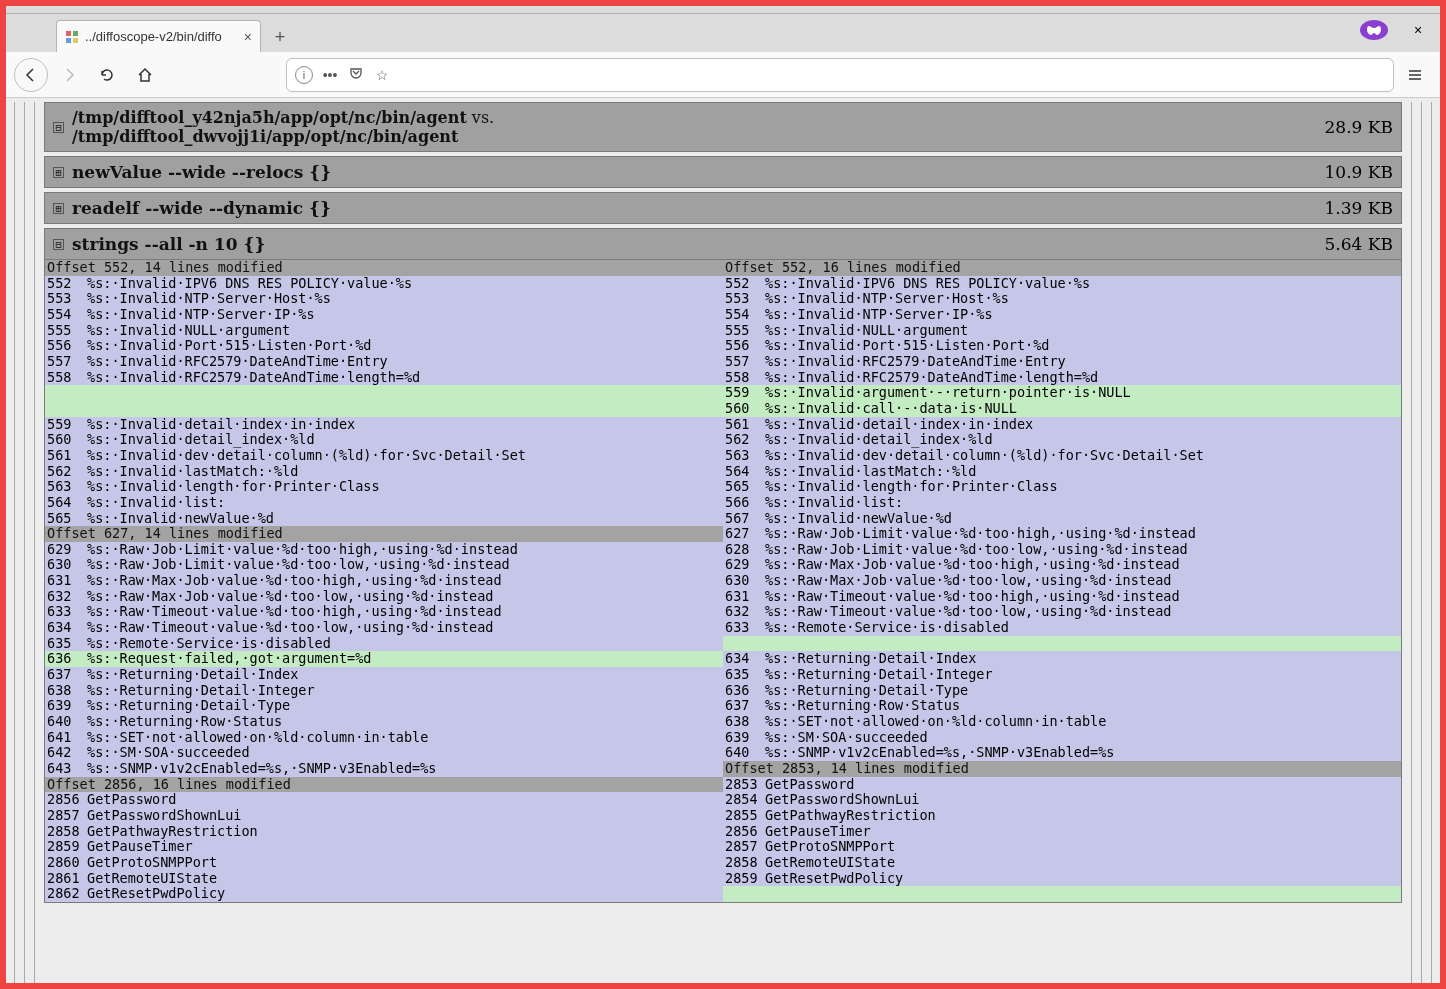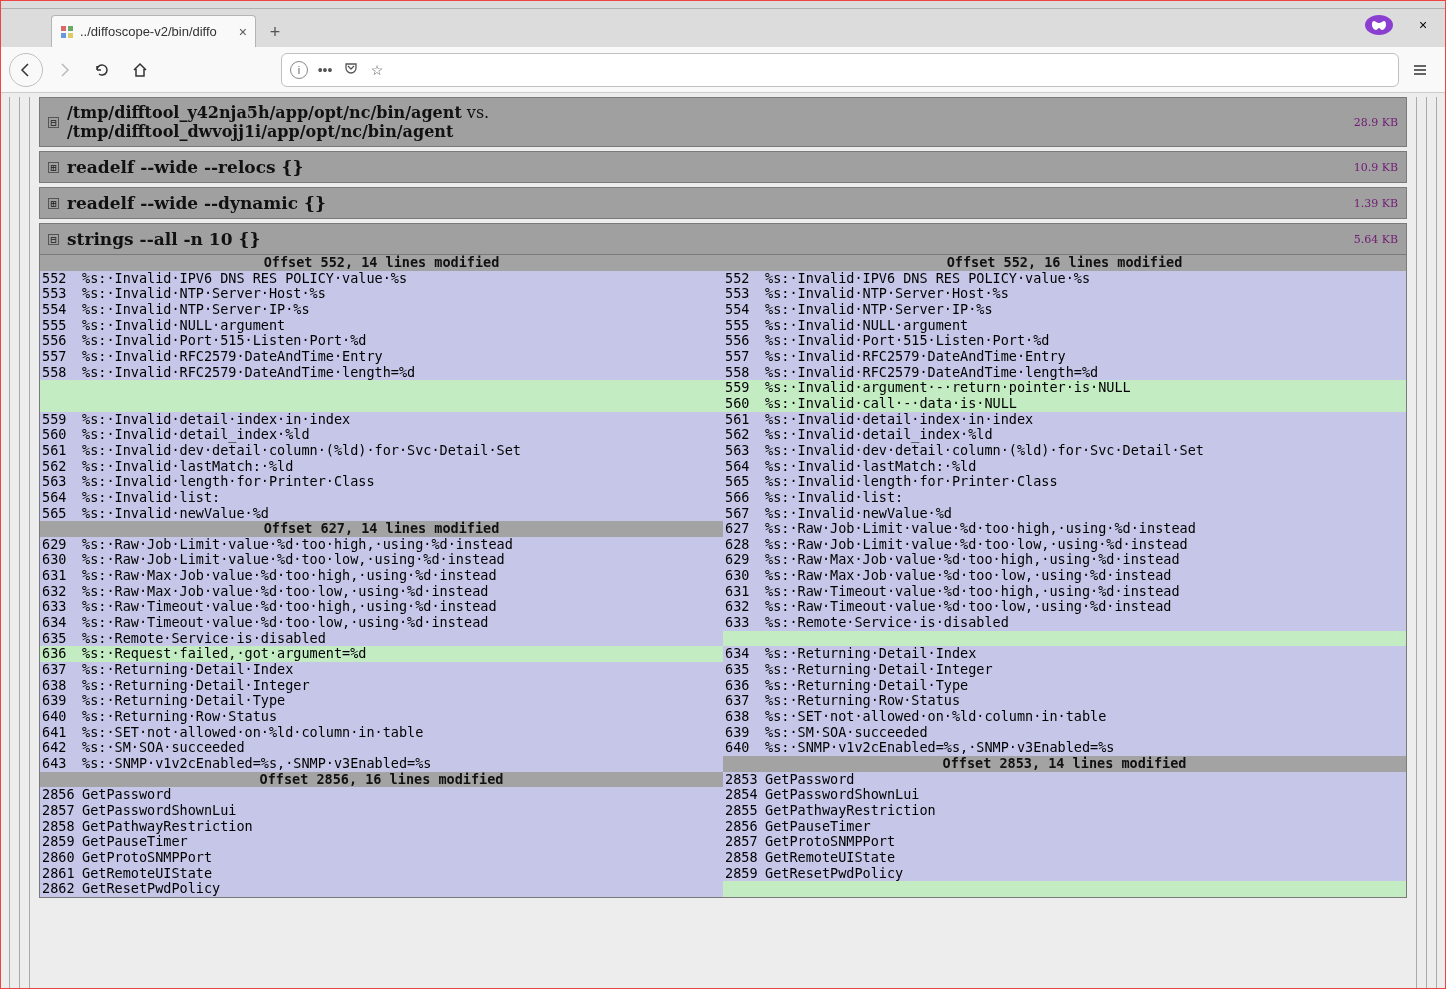--- a/index.html
+++ b/index.html
@@ -6,21 +6,21 @@
   html, body { margin: 0; padding: 0; height: 100%; font-family: sans-serif; background: #f0f0f0; }
 
   
   .window {
     width: 1446px;
     height: 989px;
     background: #f5f5f5;
     position: relative;
     display: flex;
     flex-direction: column;
-    border: 1px solid #ef4444;
+    border: 6px solid #ef4444;
   }
   .titlebar {
     height: 8px;
     background: #dcdcdc;
     border-bottom: 1px solid #b0b0b0;
   }
   .tabstrip {
     display: flex;
     align-items: flex-end;
     height: 38px;
@@ -128,39 +128,38 @@
     display:flex;
     align-items:center;
     gap:8px;
     font-size:16px;
     color:#111;
     margin-top:4px;
   }
   .hdr .tog { font-size:10px; font-family:monospace; border:1px solid #555; width:11px; height:11px; line-height:9px; text-align:center; }
   .hdr .title { flex:1; font-family: "DejaVu Serif", Georgia, serif; }
   .hdr .title b { font-weight:bold; }
-  .hdr .size { font-size:11px; font-family: "DejaVu Serif", Georgia, serif; color:#701a75; }
+  .hdr .size { font-size:17px; font-family: "DejaVu Serif", Georgia, serif; color:#000000; }
   .sub .hdr { font-size:17px; }
 
   .diff {
     display:grid;
     grid-template-columns: 1fr 1fr;
     font-family: "DejaVu Sans Mono","Consolas",monospace;
     font-size:13.5px;
     line-height:1.16;
     border:1px solid #7a7a7a;
     border-top:none;
   }
   .hunk-hdr {
     grid-column: span 1;
     background:#a3a3a3;
     color:#111;
     padding:0 2px;
-    font-weight:bold;
-    text-align:center;
+    font-weight:normal;
   }
   .line {
     display:flex;
     padding:0 2px;
     white-space:pre;
   }
   .line .ln { width:40px; flex:none; text-align:left; }
   .line .tx { flex:1; overflow:hidden; }
   .ctx { background:#c6c7e8; }
   .add { background:#c3ecc3; }
@@ -247,21 +246,21 @@
        <span class="title">
          <b>/tmp/difftool_y42nja5h/app/opt/nc/bin/agent</b><span> vs.</span><br>
          <b>/tmp/difftool_dwvojj1i/app/opt/nc/bin/agent</b>
        </span>
        <span class="size">28.9 KB</span>
      </div>
 
      <div class="sub" id="sections-host">
                 <div class="hdr">
                   <span class="tog">⊞</span>
-                  <span class="title"><b>readelf --wide --relocs {}</b></span>
+                  <span class="title"><b>newValue --wide --relocs {}</b></span>
                   <span class="size">10.9 KB</span>
                 </div>
                 <div class="hdr">
                   <span class="tog">⊞</span>
                   <span class="title"><b>readelf --wide --dynamic {}</b></span>
                   <span class="size">1.39 KB</span>
                 </div>
                 <div class="hdr">
                   <span class="tog">⊟</span>
                   <span class="title"><b>strings --all -n 10 {}</b></span>

